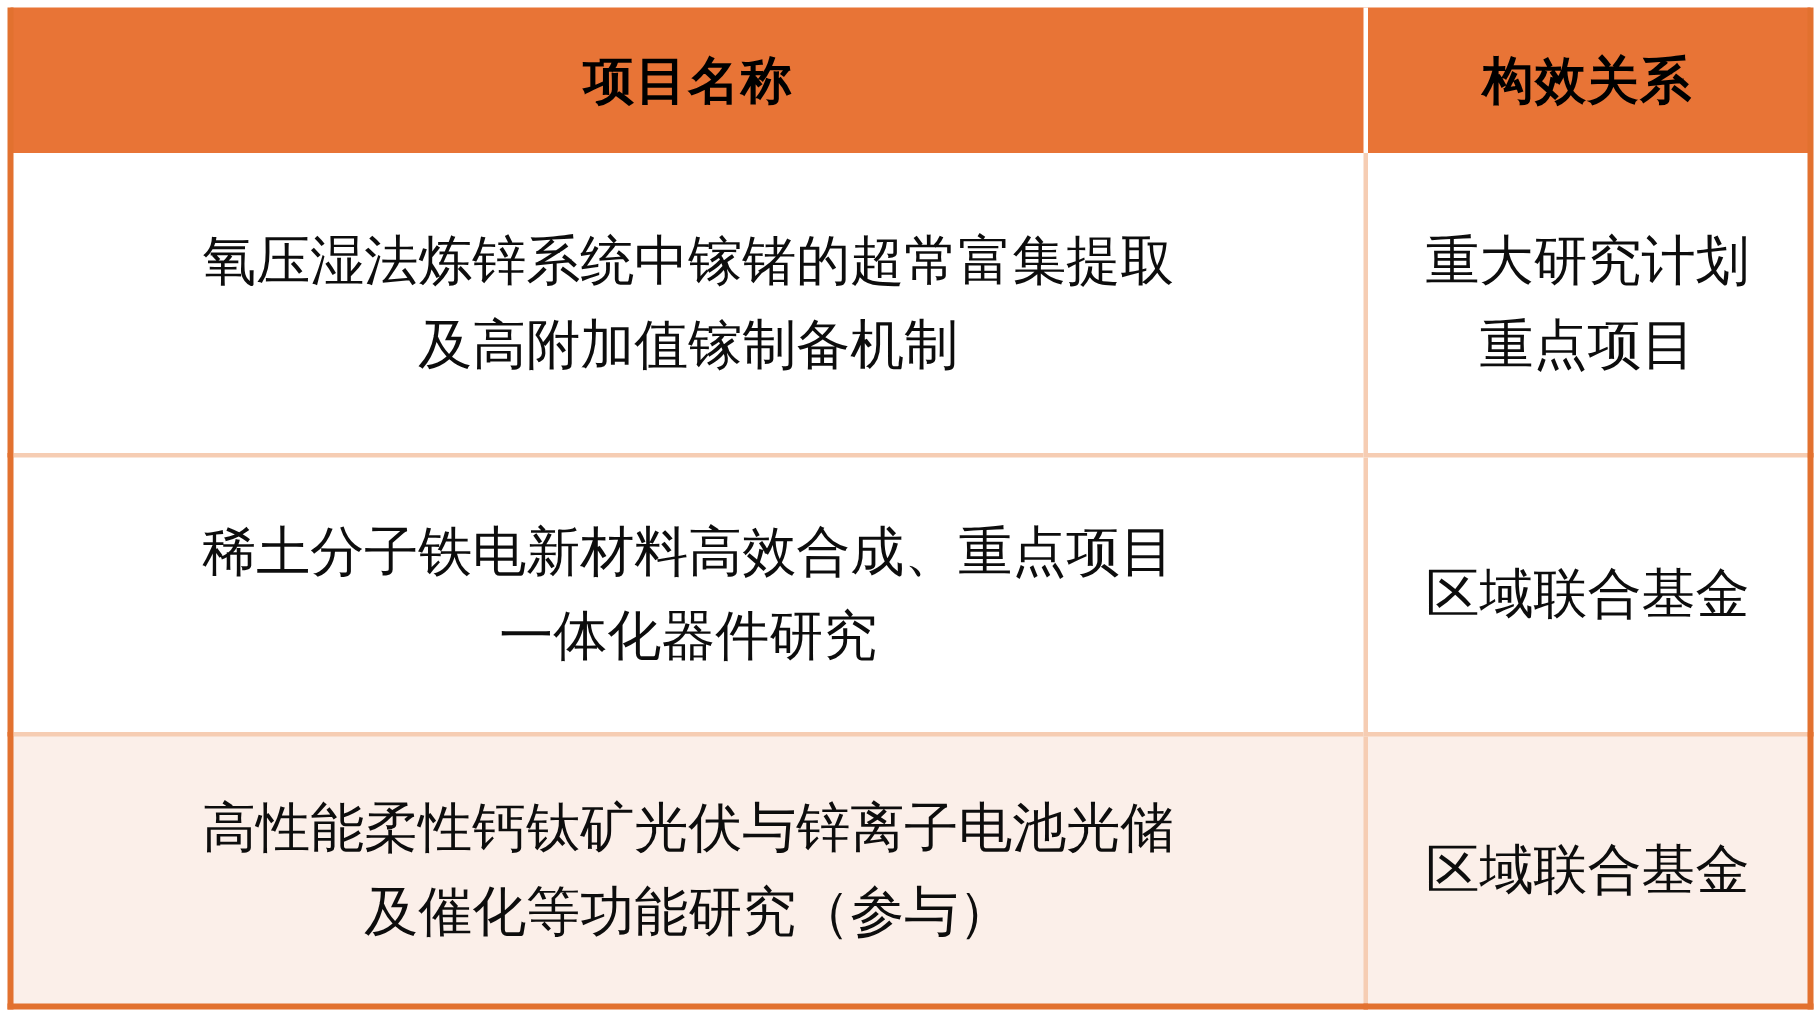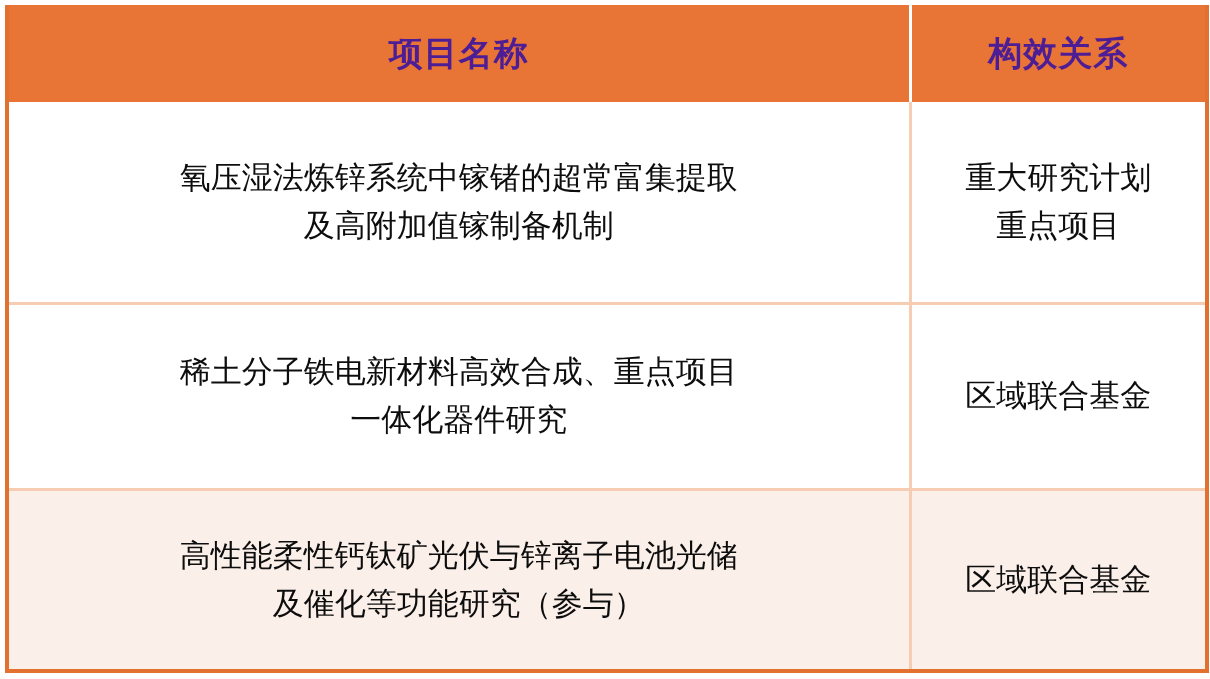--- a/index.html
+++ b/index.html
@@ -36,40 +36,40 @@
     border-bottom: 4px solid #E2712F;
     background: #ffffff;
   }
 
   .project-table col.col-name { width: 903px; }
   .project-table col.col-type { width: 297px; }
 
   
   .thead-row th {
     background: #E87436;
-    color: #4c1d95;
+    color: #000000;
     font-size: 34px;
     font-weight: bold;
     letter-spacing: 1px;
     text-align: center;
     vertical-align: middle;
     height: 97px;
     padding: 0;
     border: 0;
   }
   .thead-row th.th-name {
     border-right: 3px solid #ffffff;
   }
 
   
   .body-row td {
     text-align: center;
     vertical-align: middle;
     color: #0d0d0d;
-    font-size: 31px;
+    font-size: 36px;
     line-height: 1.55;
     padding: 0 10px;
     border-top: 3px solid #F6CDB3;
     border-bottom: 0;
   }
   .body-row td.cell-name {
     border-right: 3px solid #F6CDB3;
   }
   .body-row.row-white td { background: #ffffff; }
   .body-row.row-tint  td { background: #FBEFE9; }

